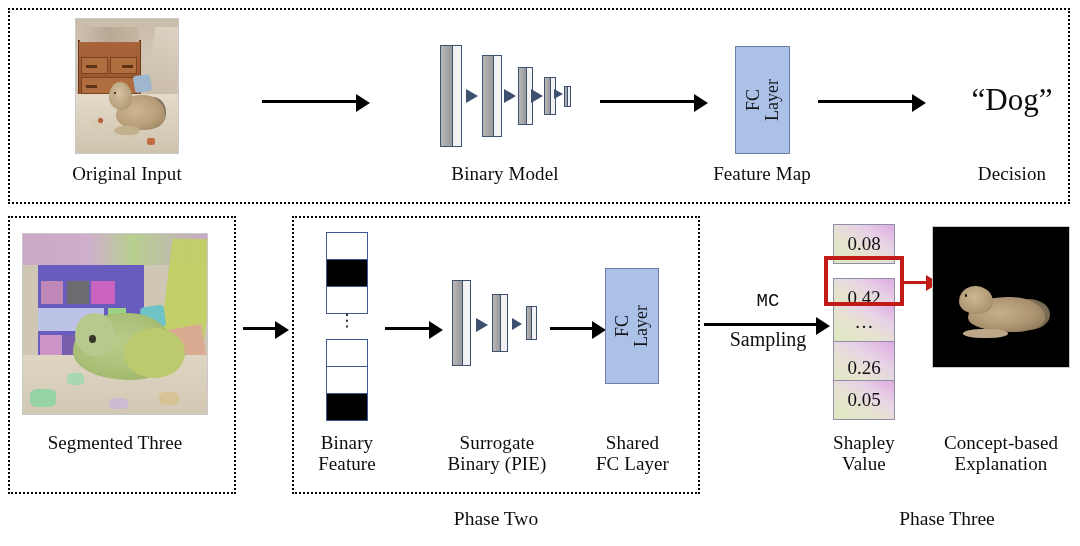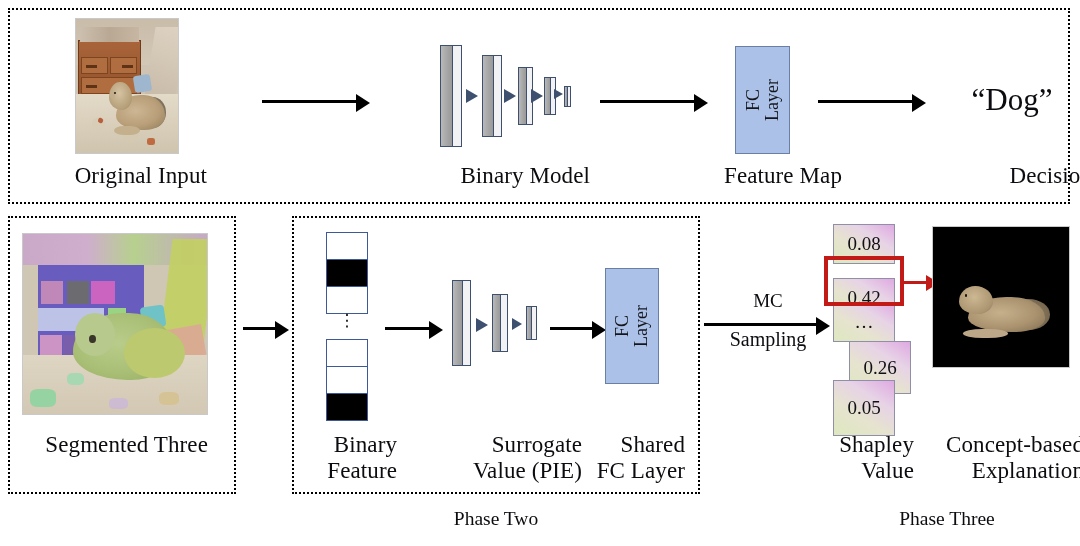--- a/index.html
+++ b/index.html
@@ -14,22 +14,22 @@
   
   .dotbox {
     position: absolute;
     border: 2.5px dotted #000;
     background: transparent;
   }
 
   
   .cap {
     position: absolute;
-    text-align: right;
-    font-size: 23px;
+    text-align: center;
+    font-size: 19px;
     line-height: 1.12;
     color: #0c0c10;
     white-space: pre-line;
     letter-spacing: .1px;
   }
   .phaselabel {
     position: absolute;
     text-align: center;
     font-size: 19.5px;
     color: #0c0c10;
@@ -214,21 +214,21 @@
     font-size:19px; color:#101014;
   }
   .redsel {
     position:absolute;
     border:4px solid #c21b17;
     background:transparent;
   }
 
   
   .mcwrap { position:absolute; text-align:center; }
-  .mctop { position:absolute; width:100%; text-align:center; font-size:19px; color:#0c0c10; }
+  .mctop { position:absolute; width:100%; text-align:center; font-size:19px; color:#0c0c10;font-family:Liberation Mono, monospace; }
   .mcbot { position:absolute; width:100%; text-align:center; font-size:20px; color:#0c0c10; }
 
   .quote { position:absolute; font-size:31px; color:#0c0c10; white-space:nowrap; }
 </style>
 </head>
 <body>
 
 <div id="root">
 
   <div class="dotbox" style="left:8px; top:8px; width:1062px; height:196px;"></div>
@@ -383,21 +383,21 @@
       <div class="face"></div>
         <div class="edge" style="left:9px; width:7px;"></div>
     </div>
     <div class="tri" style="left:60px; top:38px; border-top-width:6px; border-bottom-width:6px; border-left-width:10px;"></div>
     <div class="slab" style="left:74px; top:26px; width:6px; height:34px;">
       <div class="face"></div>
         <div class="edge" style="left:6px; width:5px;"></div>
     </div>
   </div>
   <div class="cap" style="left:412px; top:432px; width:170px;">Surrogate
-Value (PIE)</div>
+Binary (PIE)</div>
 
   <div class="arrow" style="left:550px; top:327px; width:58px;">
     <div class="shaft" style="width:44px;"></div>
     <div class="head" style="left:42px;"></div>
   </div>
 
   <div class="fcbox" style="left:605px; top:268px; width:54px; height:116px;">
     <span><span>FC</span><br><span>Layer</span></span>
   </div>
   <div class="cap" style="left:580px; top:432px; width:105px;">Shared
@@ -411,22 +411,22 @@
       <div class="shaft" style="width:116px;"></div>
       <div class="head" style="left:112px;"></div>
     </div>
     <div class="mcbot" style="top:38px;">Sampling</div>
   </div>
 
   <div class="shapcol" style="left:833px; top:224px; width:62px; height:196px;">
     <div class="shapcell" style="top:0px;   height:40px;">0.08</div>
     <div class="shapcell" style="top:54px;  height:40px;">0.42</div>
     <div class="shapcell" style="top:78px;  height:40px;">…</div>
-    <div class="shapcell" style="top:117px; height:53px;margin-left:16px;">0.26</div>
-    <div class="shapcell" style="top:156px; height:56px;">0.05</div>
+    <div class="shapcell" style="top:117px; height:53px;">0.26</div>
+    <div class="shapcell" style="top:156px; height:40px;">0.05</div>
   </div>
   <div class="redsel" style="left:824px; top:256px; width:80px; height:50px;"></div>
   <div class="arrow red" style="left:900px; top:281px; width:42px;">
     <div class="shaft" style="width:30px;"></div>
     <div class="head" style="left:26px; border-top-width:8px; border-bottom-width:8px; border-left-width:13px;"></div>
   </div>
   <div class="cap" style="left:814px; top:432px; width:100px;">Shapley
 Value</div>
 
   <div class="photo" style="left:932px; top:226px; width:138px; height:142px;">

